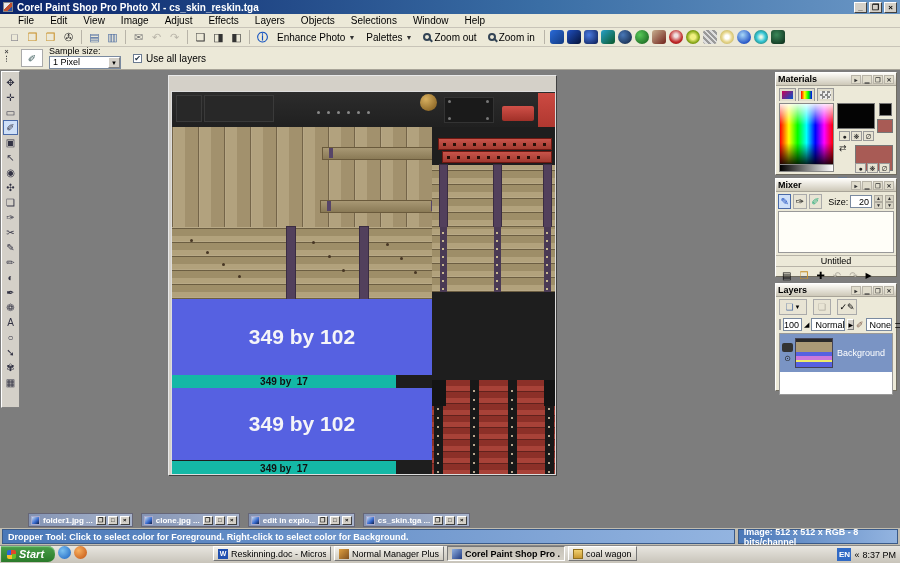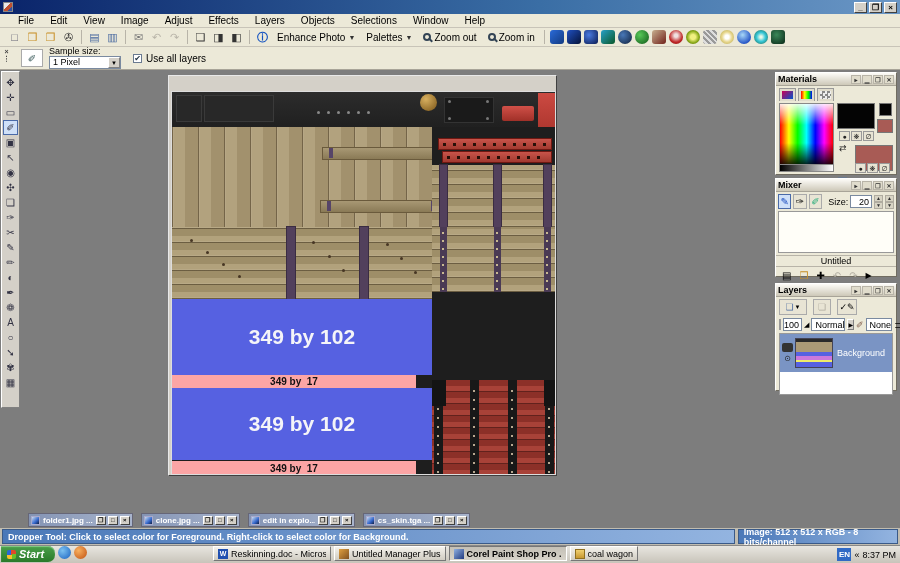--- a/index.html
+++ b/index.html
@@ -68,21 +68,21 @@
   .slatsh{background:repeating-linear-gradient(0deg,rgba(50,38,18,.55) 0 1px,rgba(255,255,255,.08) 1px 2px,transparent 2px 14px),repeating-linear-gradient(0deg,#b2a27c 0 7px,#9e8e68 7px 14px);}
   .strap{background:#52405c;box-shadow:0 0 0 1px #3a2c42;}
   .strapdots{background:#4a3a54;}
   .strapdots::after{content:"";position:absolute;left:2px;top:2px;bottom:2px;width:2px;background:repeating-linear-gradient(0deg,#c8b890 0 2px,transparent 2px 8px);}
   .nails span{position:absolute;width:3px;height:3px;border-radius:50%;background:#473624;}
   .darkstrip{left:260px;top:35px;width:124px;height:38px;background:#1e1e1e;}
   .redbar{background:linear-gradient(#c8544a,#a23a30);border:1px solid #701812;}
   .redbar::after{content:"";position:absolute;left:4px;right:4px;top:4px;height:3px;background:repeating-linear-gradient(90deg,#281008 0 3px,transparent 3px 10px);}
   .bluelbl{left:0;top:207px;width:260px;height:76px;background:#5661e1;color:#f4f4f8;display:flex;align-items:center;justify-content:center;font-size:21px;font-weight:bold;}
   .blue2{top:296px;height:72px;}
-  .ylw{left:0;width:244px;height:13px;background:#fca5a5;color:#111;display:flex;align-items:center;justify-content:center;font-size:10px;font-weight:bold;white-space:pre;}
+  .ylw{left:0;width:224px;height:13px;background:#14b8a6;color:#111;display:flex;align-items:center;justify-content:center;font-size:10px;font-weight:bold;white-space:pre;}
   .purple{left:260px;top:200px;width:124px;height:88px;background:#cb79dc;color:#151515;display:flex;align-items:center;justify-content:center;font-size:16px;font-weight:bold;white-space:pre;}
   .wagon{left:260px;top:288px;width:124px;height:96px;background:repeating-linear-gradient(0deg,rgba(40,8,6,.55) 0 1px,transparent 1px 12px),repeating-linear-gradient(0deg,#a84238 0 6px,#8c3028 6px 12px);}
   .wstrap{position:absolute;top:0;bottom:0;width:9px;background:#181818;}
   .wstrap::after{content:"";position:absolute;left:3px;top:3px;bottom:3px;width:2px;background:repeating-linear-gradient(0deg,#b8a890 0 2px,transparent 2px 9px);}
   
   .panel{width:122px;background:#ece9d8;border:1px solid;border-color:#fff #706c60 #706c60 #fff;}
   .ptitle{height:13px;background:linear-gradient(#fdfcf8,#cdc8b8);display:flex;align-items:center;font-size:9px;font-weight:bold;padding:0 2px;border-bottom:1px solid #a8a498;}
   .pbtns{margin-left:auto;display:flex;gap:1px;}
   .pb{width:10px;height:9px;font-size:6px;line-height:8px;text-align:center;color:#333;border:1px solid #b8b4a8;background:#e0dccc;}
   .mtab{width:17px;height:13px;border:1px solid #999;border-bottom:none;background:#e0dccc;display:flex;align-items:center;justify-content:center;}
@@ -134,20 +134,21 @@
   .en{width:14px;height:13px;background:#316ac5;color:#fff;font-size:8px;font-weight:bold;text-align:center;line-height:13px;}
   .time{font-size:9px;}
 </style>
 </head>
 <body>
 
 <div id="app">
 
   <div class="r titlebar">
     <span class="appicon"></span>
+    <span>Corel Paint Shop Pro Photo XI - cs_skin_reskin.tga</span>
     <span class="winbtns">
       <span class="wb">_</span>
       <span class="wb">❐</span>
       <span class="wb">×</span>
     </span>
   </div>
 
   <div class="r menubar">
     <span class="mi">File</span>
     <span class="mi">Edit</span>
@@ -513,21 +514,21 @@
     </span>
     <span class="qli ie"></span>
     <span class="qli ff"></span>
     <span style="width:120px;"></span>
     <span class="tkbtn">
       <span class="tico word">W</span>
       <span class="lbl">Reskinning.doc - Microso...</span>
     </span>
     <span class="tkbtn">
       <span class="tico cmp"></span>
-      <span class="lbl">Untitled Manager Plus</span>
+      <span class="lbl">Normal Manager Plus</span>
     </span>
     <span class="tkbtn active">
       <span class="tico psp"></span>
       <span class="lbl">Corel Paint Shop Pro ...</span>
     </span>
     <span class="tkbtn">
       <span class="tico folder"></span>
       <span class="lbl">coal wagon</span>
     </span>
     <span class="tray">

